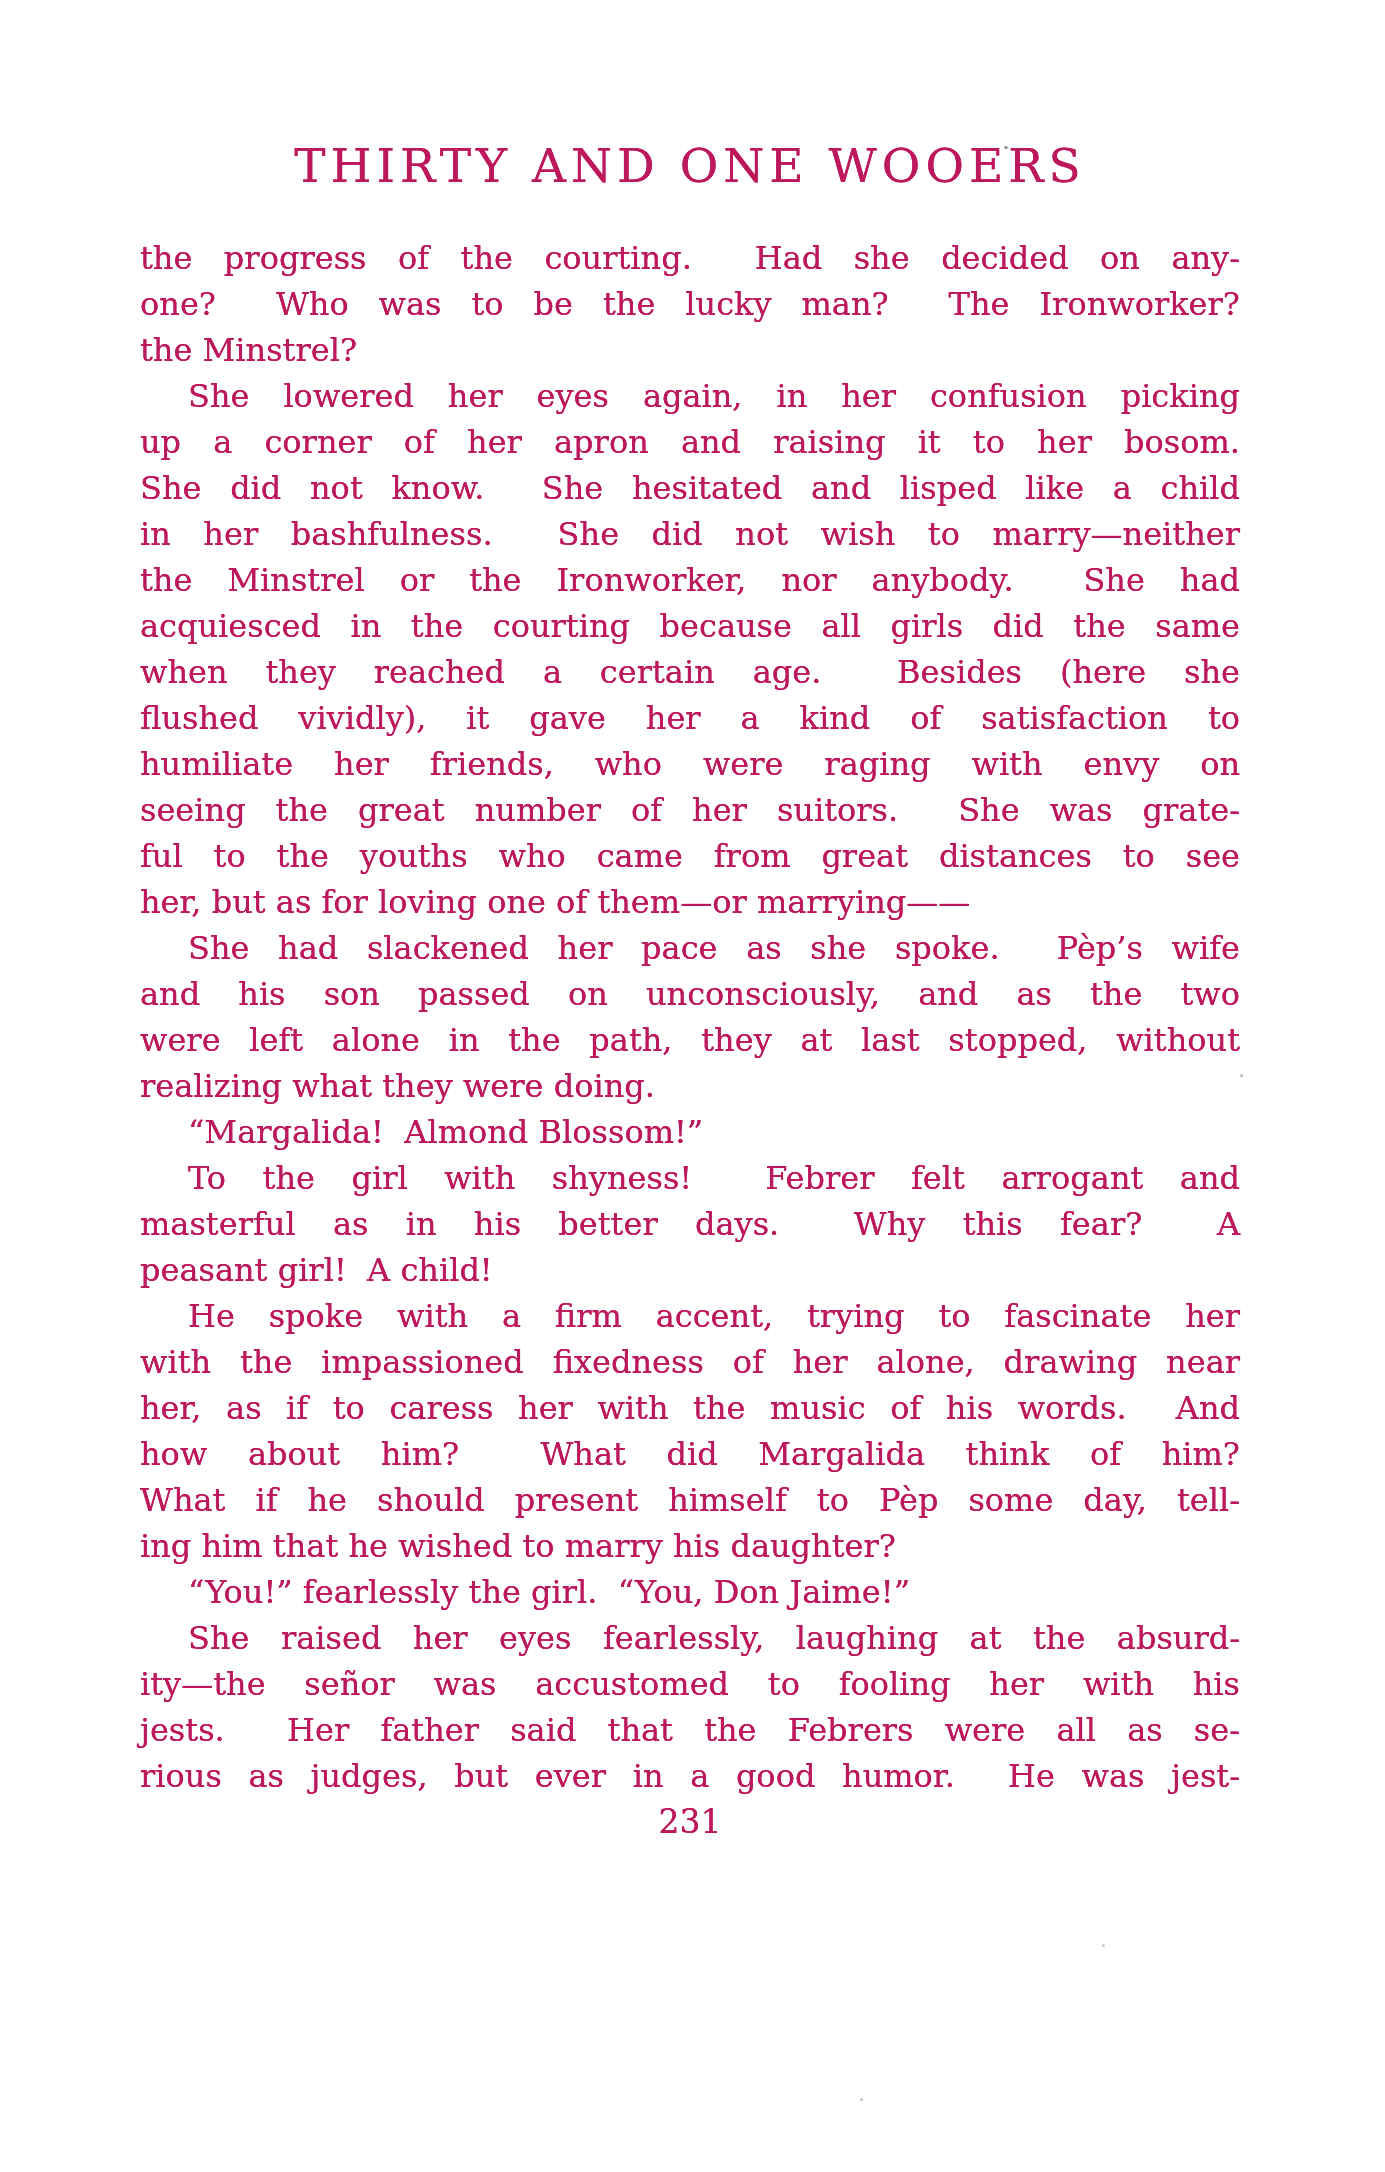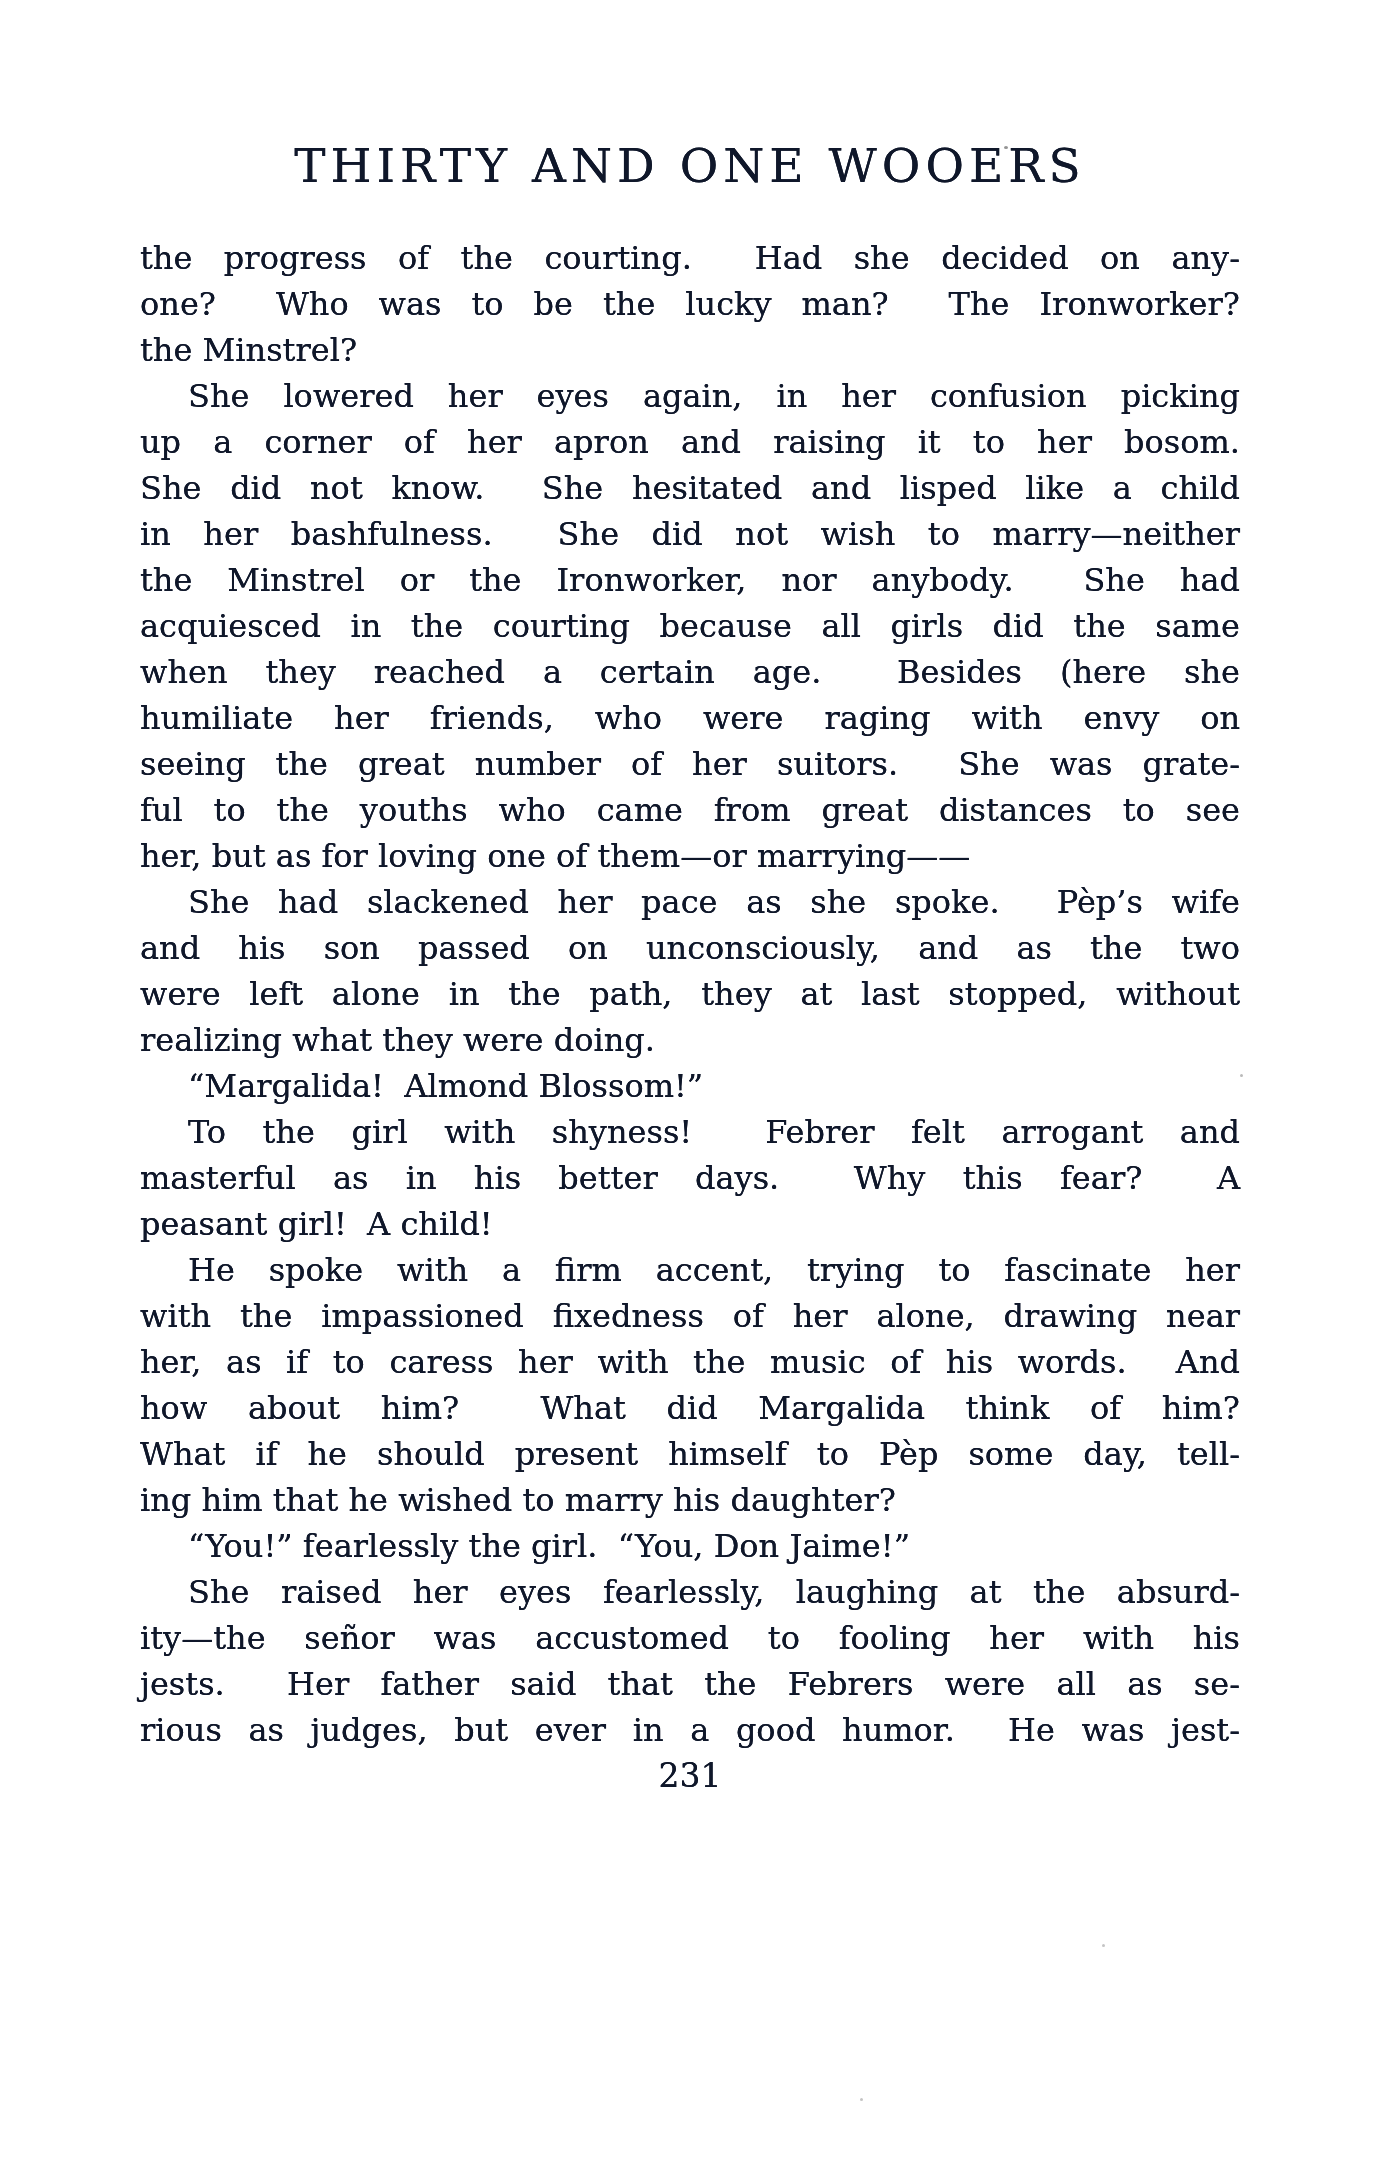--- a/index.html
+++ b/index.html
@@ -8,21 +8,21 @@
     background: #ffffff;
   }
   .page {
     position: relative;
     width: 1385px;
     height: 2172px;
     background: #ffffff;
     overflow: hidden;
     box-sizing: border-box;
     padding: 142px 145px 0 140px;
-    color: #0f172a;
+    color: #be185d;
     font-family: "DejaVu Serif", "Liberation Serif", serif;
   }
   .title {
     margin: 0 0 46px 0;
     font-size: 47px;
     font-weight: normal;
     line-height: 1;
     letter-spacing: 5px;
     text-align: center;
     white-space: nowrap;
@@ -70,20 +70,21 @@
       <div class="line">the progress of the courting.  Had she decided on any-</div>
       <div class="line">one?  Who was to be the lucky man?  The Ironworker?</div>
       <div class="line last">the Minstrel?</div>
       <div class="line indent">She lowered her eyes again, in her confusion picking</div>
       <div class="line">up a corner of her apron and raising it to her bosom.</div>
       <div class="line">She did not know.  She hesitated and lisped like a child</div>
       <div class="line">in her bashfulness.  She did not wish to marry—neither</div>
       <div class="line">the Minstrel or the Ironworker, nor anybody.  She had</div>
       <div class="line">acquiesced in the courting because all girls did the same</div>
       <div class="line">when they reached a certain age.  Besides (here she</div>
+      <div class="line">flushed vividly), it gave her a kind of satisfaction to</div>
       <div class="line">humiliate her friends, who were raging with envy on</div>
       <div class="line">seeing the great number of her suitors.  She was grate-</div>
       <div class="line">ful to the youths who came from great distances to see</div>
       <div class="line last">her, but as for loving one of them—or marrying——</div>
       <div class="line indent">She had slackened her pace as she spoke.  Pèp’s wife</div>
       <div class="line">and his son passed on unconsciously, and as the two</div>
       <div class="line">were left alone in the path, they at last stopped, without</div>
       <div class="line last">realizing what they were doing.</div>
       <div class="line indent last">“Margalida!  Almond Blossom!”</div>
       <div class="line indent">To the girl with shyness!  Febrer felt arrogant and</div>

